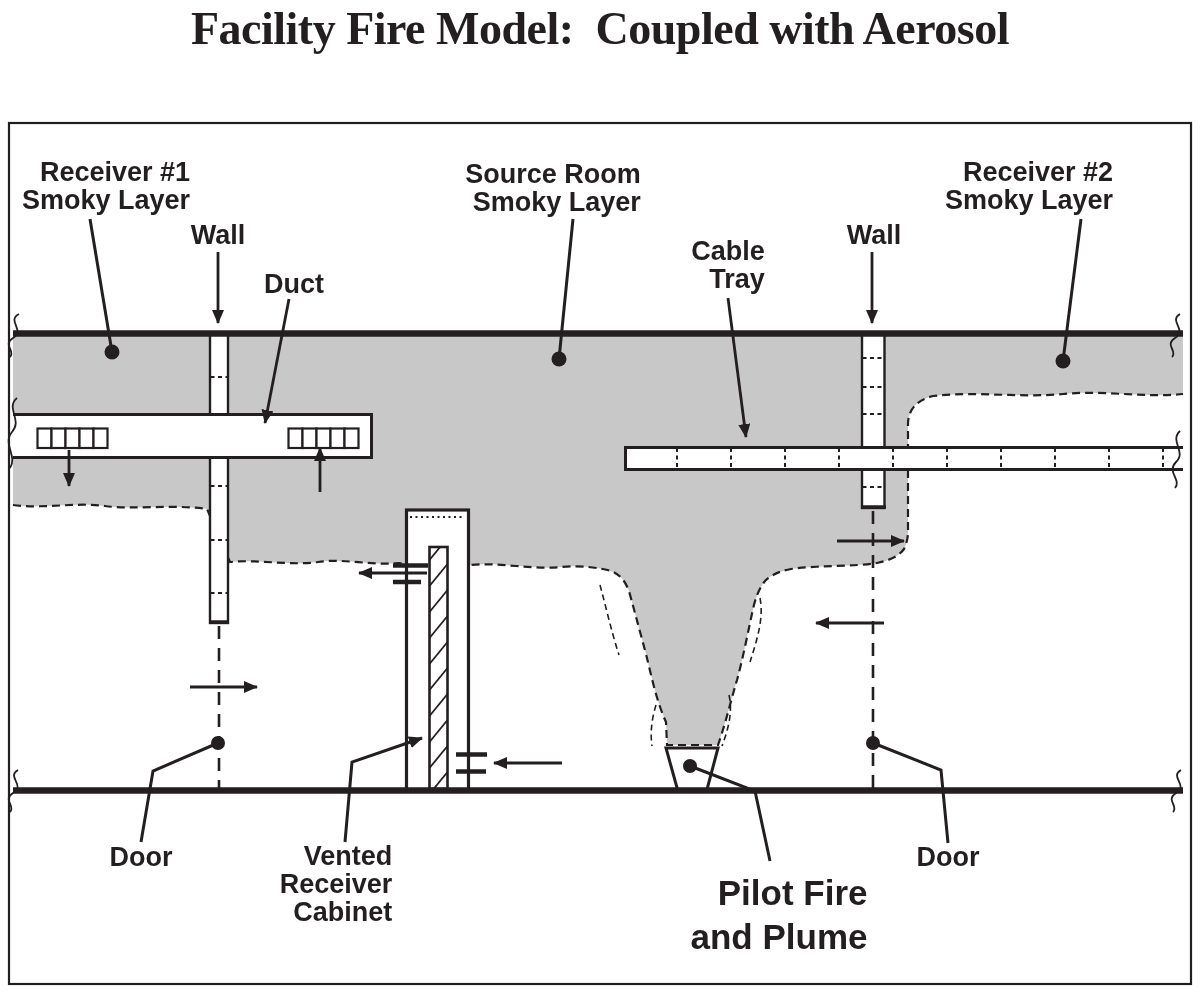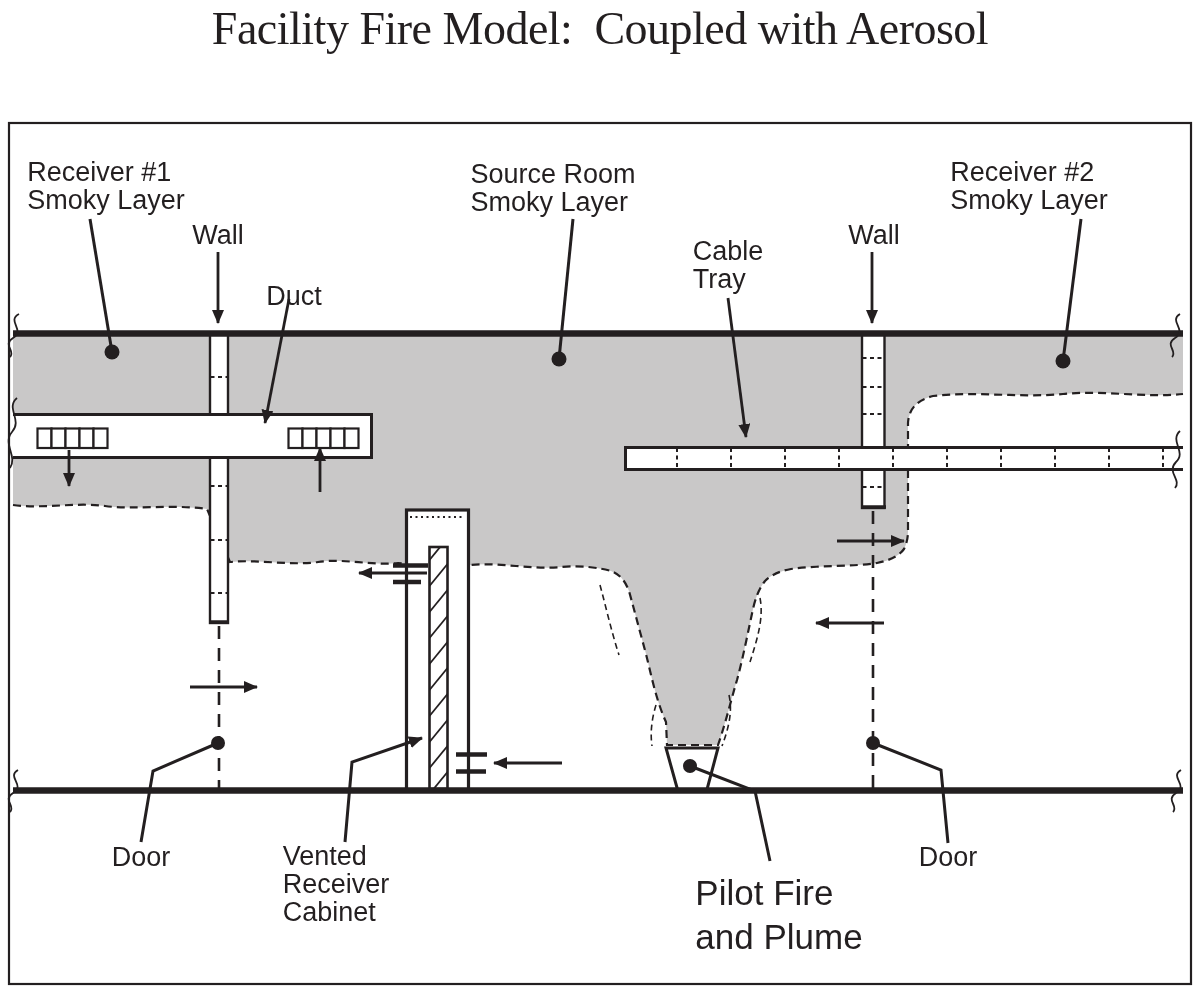--- a/index.html
+++ b/index.html
@@ -4,26 +4,26 @@
 <style>
   :root{
     --ink:#231f20;
     --smoke:#c9c8c8;
     --bg:#ffffff;
   }
   html,body{margin:0;padding:0;background:var(--bg);}
   body{position:relative;width:1200px;height:993px;overflow:hidden;
        font-family:"Liberation Sans","DejaVu Sans",sans-serif;color:var(--ink);}
   .title{position:absolute;left:0;right:0;top:2px;text-align:center;
-         font-family:"Liberation Serif","DejaVu Serif",serif;font-weight:normal;
+         font-family:"Liberation Serif","DejaVu Serif",serif;font-weight:bold;
          font-size:46px;line-height:53px;letter-spacing:-0.5px;color:var(--ink);}
   .title div{white-space:pre;}
   svg{position:absolute;left:0;top:0;}
-  .label{position:absolute;transform:translateX(-50%);text-align:left;
-         font-size:27px;line-height:28px;white-space:pre-line;color:var(--ink);}
+  .label{position:absolute;transform:translateX(-50%);text-align:right;
+         font-size:27px;line-height:28px;white-space:pre-line;color:var(--ink);font-weight:bold;}
   .label.big{font-size:35px;line-height:44px;}
   
   .s   {stroke:var(--ink);fill:none;}
   .fw  {fill:#ffffff;stroke:var(--ink);}
   .fsm {fill:var(--smoke);stroke:none;}
   .fink{fill:var(--ink);stroke:none;}
   .dash-bound{stroke:var(--ink);fill:none;stroke-width:2.2;stroke-dasharray:8 5;}
   .sketch{stroke:var(--ink);fill:none;stroke-width:1.6;stroke-dasharray:6 4;}
   .door{stroke:var(--ink);fill:none;stroke-width:2.6;stroke-dasharray:13 9;}
   .mark{stroke:var(--ink);fill:none;stroke-width:2;stroke-dasharray:4 3.5;}
@@ -202,21 +202,21 @@
     <path class="leader" d="M948,843 L941,770 L873,743"></path>
     <circle class="fink" cx="873" cy="743" r="7"></circle>
     <path class="leader" d="M770,861 L755,791 L690,766"></path>
     <circle class="fink" cx="690" cy="766" r="7"></circle>
   </g>
 </svg>
 
 <div class="label" style="left:106px;top:158px">Receiver #1
 Smoky Layer</div>
 <div class="label" style="left:218px;top:221px">Wall</div>
-<div class="label" style="left:294px;top:282px">Duct</div>
+<div class="label" style="left:294px;top:270px">Duct</div>
 <div class="label" style="left:553px;top:160px">Source Room
 Smoky Layer</div>
 <div class="label" style="left:728px;top:237px">Cable
 Tray</div>
 <div class="label" style="left:874px;top:221px">Wall</div>
 <div class="label" style="left:1029px;top:158px">Receiver #2
 Smoky Layer</div>
 <div class="label" style="left:141px;top:843px">Door</div>
 <div class="label" style="left:336px;top:842px">Vented
 Receiver

